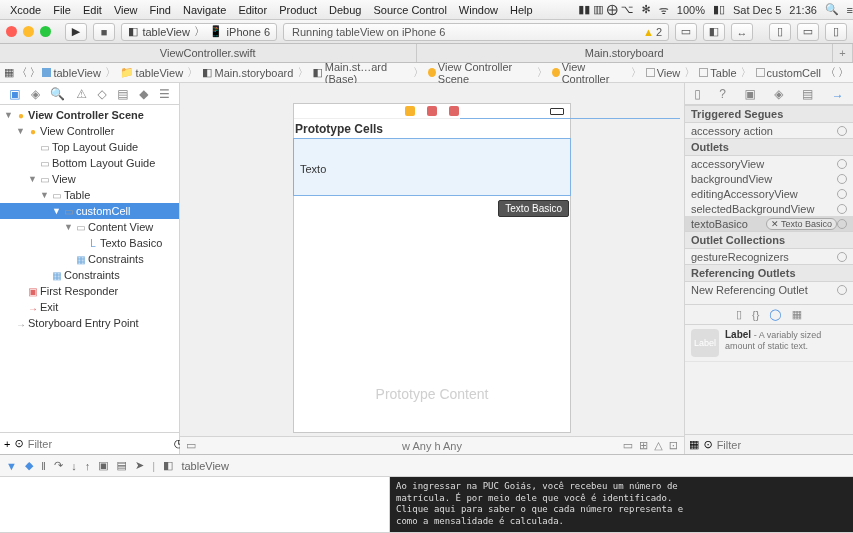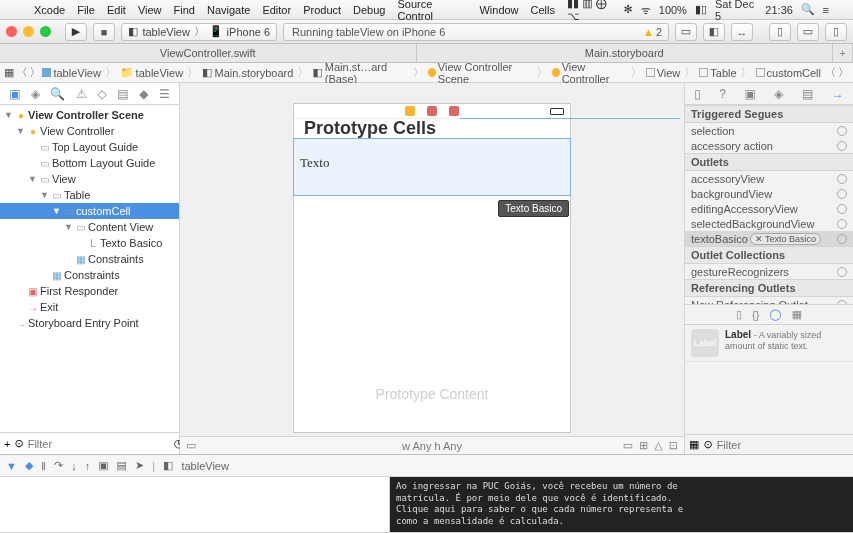--- a/index.html
+++ b/index.html
@@ -1,17 +1,17 @@
 <!DOCTYPE html>
 <html><head>
 <meta charset="utf-8">
 <style>
 *{margin:0;padding:0;box-sizing:border-box;font-family:-apple-system,"Helvetica Neue",Arial,sans-serif;font-size:11px;-webkit-font-smoothing:antialiased}
 body{width:853px;height:533px;background:#ececec;overflow:hidden;position:relative}
-.menubar{height:20px;background:linear-gradient(#fafafa,#eaeaea);display:flex;align-items:center;padding:0 24px;border-bottom:1px solid #c9c9c9}
+.menubar{height:20px;background:linear-gradient(#fafafa,#eaeaea);display:flex;align-items:center;padding:0 0;border-bottom:1px solid #c9c9c9}
 .menubar .apple{font-size:13px;margin-right:10px}
 .menubar .mitem{margin-right:12px;color:#222}
 .menubar .spacer{flex:1}
 .menubar .right{display:flex;align-items:center;gap:8px;color:#333}
 .menubar .right span{font-size:11px}
 .toolbar{height:24px;background:linear-gradient(#f7f7f7,#e6e6e6);border-bottom:1px solid #bfbfbf;display:flex;align-items:center;padding:0 6px;gap:6px}
 .traffic{display:flex;gap:6px;margin-right:8px}
 .tlight{width:11px;height:11px;border-radius:50%}
 .red{background:#ff5f57}
 .yellow{background:#febc2e}
@@ -46,41 +46,41 @@
 .indent1{padding-left:16px}.indent2{padding-left:28px}.indent3{padding-left:40px}.indent4{padding-left:52px}.indent5{padding-left:64px}.indent6{padding-left:76px}
 .sidefilter{height:22px;border-top:1px solid #d4d4d4;display:flex;align-items:center;padding:0 4px;gap:4px}
 .sidefilter input{flex:1;border:none;background:transparent;font-size:11px;outline:none;color:#888}
 .canvas{flex:1;background:#f0f0f0;display:flex;flex-direction:column;position:relative;border-right:1px solid #d4d4d4}
 .canvasarea{flex:1;display:flex;align-items:flex-start;justify-content:center;padding-top:20px;position:relative;overflow:hidden}
 .device{width:278px;height:330px;background:#fff;border:1px solid #c8c8c8;position:relative}
 .topbar{height:15px;border-bottom:1px solid #eee;display:flex;align-items:center;justify-content:center;gap:12px;position:relative}
 .topbar .dot{width:10px;height:10px;border-radius:2px}
 .topbar .o{background:#f9b42d}.topbar .r{background:#e06666}.topbar .r2{background:#e06666}
 .topbar .batt{position:absolute;right:6px;width:14px;height:7px;border:1px solid #333;border-radius:1px}
-.proto{height:20px;border-bottom:1px solid #ccc;padding:0 10px;display:flex;align-items:center;font-weight:bold;font-size:18px;color:#333}
+.proto{height:20px;border-bottom:1px solid #ccc;padding:0 1px;display:flex;align-items:center;font-weight:bold;font-size:12px;color:#333}
 .cell{height:58px;border:1px solid #7fb2e6;background:#eaf3fc;position:relative;padding:4px 6px;margin:-1px}
-.cell .txt{font-family:Liberation Serif, serif;font-size:13px;color:#333;margin-top:12px}
+.cell .txt{font-family:Liberation Sans, sans-serif;font-size:11px;color:#333;margin-top:20px}
 .placeholder{position:absolute;bottom:30px;width:100%;text-align:center;color:#cfcfcf}
 .placeholder .big{font-size:22px;font-weight:500}
 .placeholder .small{font-size:14px}
 .arrow{position:absolute;left:200px;top:180px;color:#bbb;font-size:40px}
 .tooltip{position:absolute;top:117px;right:115px;background:#555;color:#fff;padding:2px 6px;border-radius:2px;font-size:10px;border:1px solid #333}
 .connline{position:absolute;top:118px;left:460px;width:220px;height:1px;background:#7fb2e6;z-index:1}
 .sizebar{height:18px;border-top:1px solid #d4d4d4;background:#f6f6f6;display:flex;align-items:center;justify-content:center;color:#777;position:relative}
 .sizebar .icons{position:absolute;right:6px;display:flex;gap:6px;color:#888}
 .sizebar .licons{position:absolute;left:6px;color:#888}
 .inspector{width:168px;background:#f2f2f2;display:flex;flex-direction:column}
 .inspicons{height:22px;border-bottom:1px solid #d4d4d4;display:flex;align-items:center;justify-content:space-around}
 .inspicons span{color:#888;font-size:12px}
 .inspicons .active{color:#4a90e2}
 .section-h{background:#e8e8e8;padding:2px 6px;font-weight:bold;color:#555;border-top:1px solid #d4d4d4;border-bottom:1px solid #d4d4d4}
 .outlet{display:flex;align-items:center;justify-content:space-between;padding:2px 6px;color:#555;height:15px}
 .outlet .circ{width:10px;height:10px;border:1px solid #aaa;border-radius:50%}
 .outlet.connected{background:#d8d8d8}
-.outlet.connected .pill{background:#e6e6e6;border:1px solid #aaa;border-radius:7px;padding:0 4px;font-size:9px;margin-left:auto;margin-right:16px;display:flex;align-items:center;gap:2px}
+.outlet.connected .pill{background:#e6e6e6;border:1px solid #aaa;border-radius:7px;padding:0 4px;font-size:9px;margin-left:auto;margin-right:0;display:flex;align-items:center;gap:2px}
 .library{height:150px;border-top:1px solid #d4d4d4;display:flex;flex-direction:column}
 .libicons{height:20px;display:flex;align-items:center;justify-content:center;gap:10px;border-bottom:1px solid #d4d4d4}
 .libicons span{color:#888}
 .libicons .active{color:#4a90e2}
 .libitems{flex:1;overflow:hidden}
 .libitem{display:flex;padding:4px 6px;border-bottom:1px solid #e4e4e4;gap:6px}
 .libitem .libicon{width:28px;height:28px;border-radius:4px;flex-shrink:0;display:flex;align-items:center;justify-content:center;font-size:9px;color:#fff}
 .libitem .libtext{font-size:9px;color:#777;line-height:1.2}
 .libitem .libtext b{color:#333;font-size:10px}
 .libfilter{height:20px;border-top:1px solid #d4d4d4;display:flex;align-items:center;padding:0 4px;gap:4px}
@@ -101,21 +101,21 @@
   <span class="mitem">File</span>
   <span class="mitem">Edit</span>
   <span class="mitem">View</span>
   <span class="mitem">Find</span>
   <span class="mitem">Navigate</span>
   <span class="mitem">Editor</span>
   <span class="mitem">Product</span>
   <span class="mitem">Debug</span>
   <span class="mitem">Source Control</span>
   <span class="mitem">Window</span>
-  <span class="mitem">Cells</span>
+  <span class="mitem">Help</span>
   <span class="spacer"></span>
   <div class="right">
     <span>▮▮ ▥ ⨁ ⌥</span>
     <span>✻</span>
     <span>ᯤ</span>
     <span>100%</span>
     <span>▮▯</span>
     <span>Sat Dec 5</span>
     <span>21:36</span>
     <span>🔍</span>
@@ -343,24 +343,20 @@
     <div class="inspicons">
       <span>▯</span>
       <span>?</span>
       <span>▣</span>
       <span>◈</span>
       <span>▤</span>
       <span class="active">→</span>
     </div>
     <div id="inspector-body" style="flex:1;overflow:hidden">
         <div class="section-h">Triggered Segues</div>
-        <div class="outlet">
-          <span>selection</span>
-          <span class="circ"></span>
-        </div>
         <div class="outlet">
           <span>accessory action</span>
           <span class="circ"></span>
         </div>
         <div class="section-h">Outlets</div>
         <div class="outlet">
           <span>accessoryView</span>
           <span class="circ"></span>
         </div>
         <div class="outlet">

